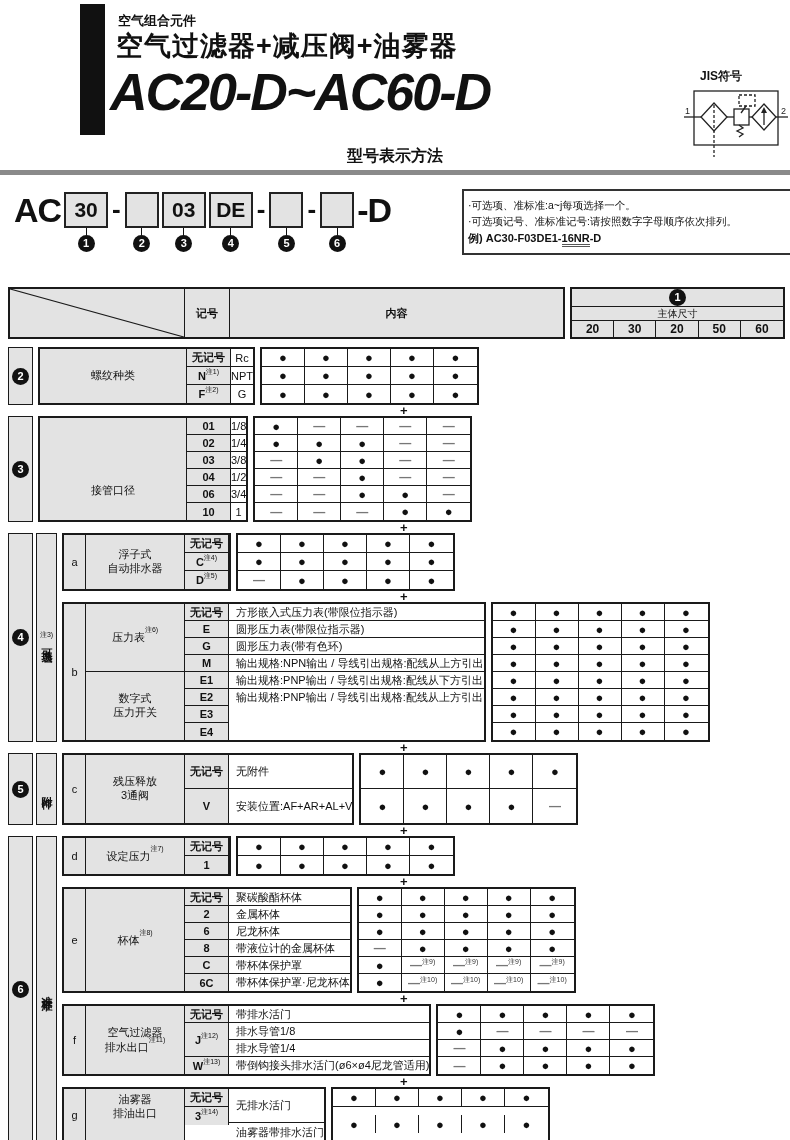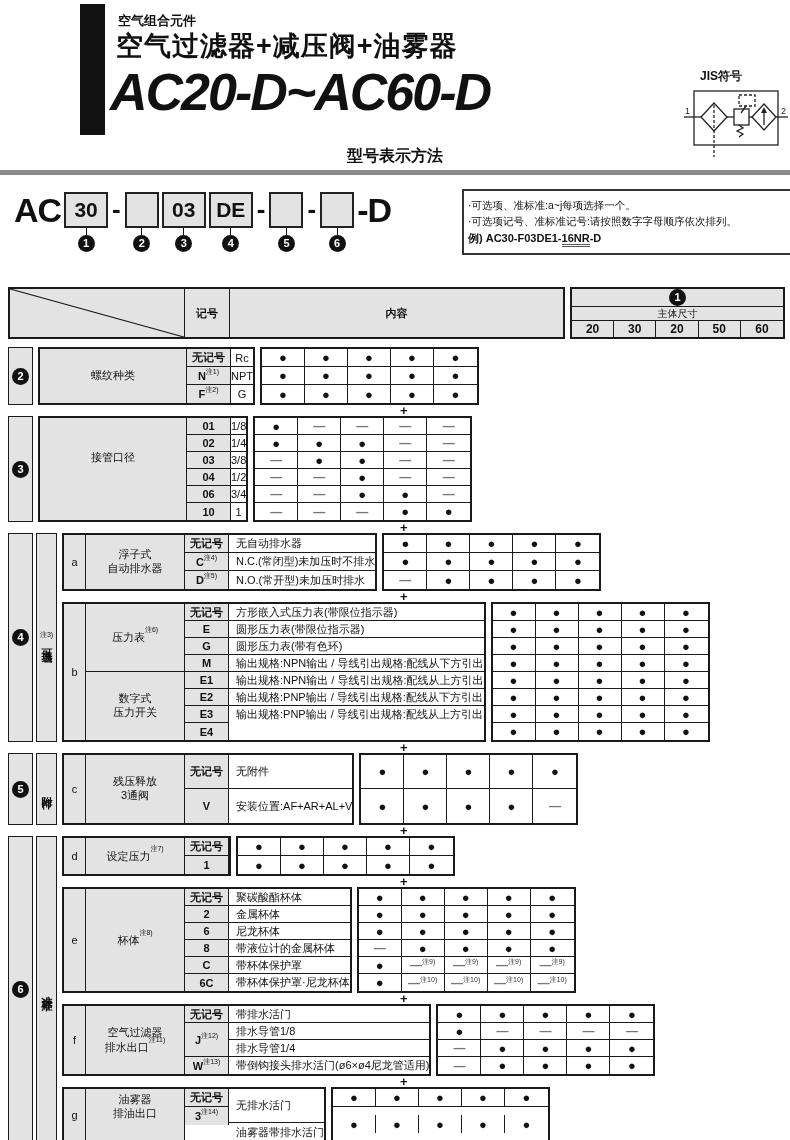--- a/index.html
+++ b/index.html
@@ -262,21 +262,21 @@
       <span style="left: 392px;">+</span>
     </div>
     <div class="section">
       <div class="numbox">
         <span class="callout">3</span>
       </div>
       <div class="bands">
         <div class="bandrow">
           <div class="band-main">
             <div class="col-labels wide" style="width: 146px;">
-              <div class="label-cell" style="height: 80px;">
+              <div class="label-cell" style="height: 80px; justify-content: flex-end;">
                 <div>接管口径</div>
               </div>
             </div>
             <div class="col-codes">
               <div class="code-cell" style="height: 17px;">01</div>
               <div class="code-cell" style="height: 17px;">02</div>
               <div class="code-cell" style="height: 17px;">03</div>
               <div class="code-cell" style="height: 17px;">04</div>
               <div class="code-cell" style="height: 17px;">06</div>
               <div class="code-cell last" style="height: 17px;">10</div>
@@ -403,25 +403,20 @@
             <div class="col-labels" style="width: 98px;">
               <div class="label-cell" style="height: 54px;">
                 <div>浮子式</div>
                 <div>自动排水器</div>
               </div>
             </div>
             <div class="col-codes">
               <div class="code-cell" style="height: 18px;">无记号</div>
               <div class="code-cell" style="height: 18px;">C<sup class="s">注4)</sup></div>
               <div class="code-cell last" style="height: 18px;">D<sup class="s">注5)</sup></div>
-            </div>
-            <div class="col-contents">
-              <div class="content-cell" style="height: 18px;">无自动排水器</div>
-              <div class="content-cell" style="height: 18px;">N.C.(常闭型)未加压时不排水</div>
-              <div class="content-cell last" style="height: 18px;">N.O.(常开型)未加压时排水</div>
             </div>
           </div>
           <div class="dots-box">
             <div class="dot-cell" style="height: 18px;">
               <span class="dot">●</span>
             </div>
             <div class="dot-cell" style="height: 18px;">
               <span class="dot">●</span>
             </div>
             <div class="dot-cell" style="height: 18px;">
@@ -487,21 +482,20 @@
               <div class="code-cell" style="height: 17px;">M</div>
               <div class="code-cell" style="height: 17px;">E1</div>
               <div class="code-cell" style="height: 17px;">E2</div>
               <div class="code-cell" style="height: 17px;">E3</div>
               <div class="code-cell last" style="height: 17px;">E4</div>
             </div>
             <div class="col-contents">
               <div class="content-cell" style="height: 17px;">方形嵌入式压力表(带限位指示器)</div>
               <div class="content-cell" style="height: 17px;">圆形压力表(带限位指示器)</div>
               <div class="content-cell" style="height: 17px;">圆形压力表(带有色环)</div>
-              <div class="content-cell" style="height: 17px;">输出规格:NPN输出 / 导线引出规格:配线从下方引出</div>
               <div class="content-cell" style="height: 17px;">输出规格:NPN输出 / 导线引出规格:配线从上方引出</div>
               <div class="content-cell" style="height: 17px;">输出规格:PNP输出 / 导线引出规格:配线从下方引出</div>
               <div class="content-cell last" style="height: 17px;">输出规格:PNP输出 / 导线引出规格:配线从上方引出</div>
             </div>
           </div>
           <div class="dots-box">
             <div class="dot-cell" style="height: 17px;">
               <span class="dot">●</span>
             </div>
             <div class="dot-cell" style="height: 17px;">

